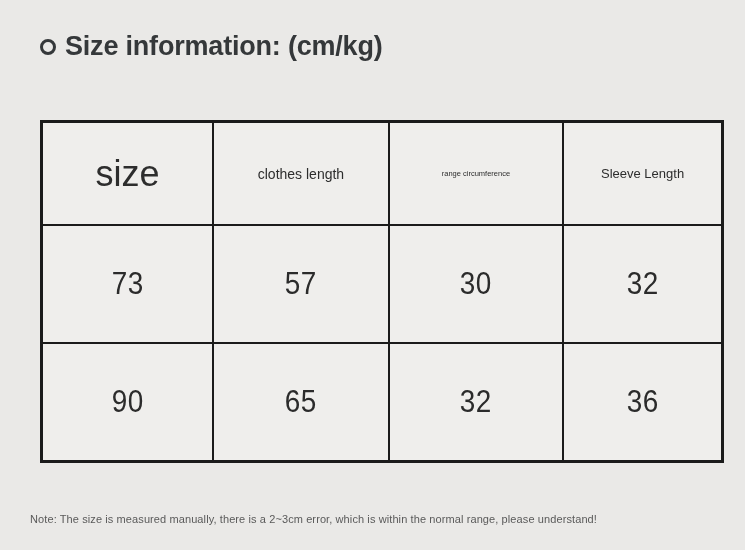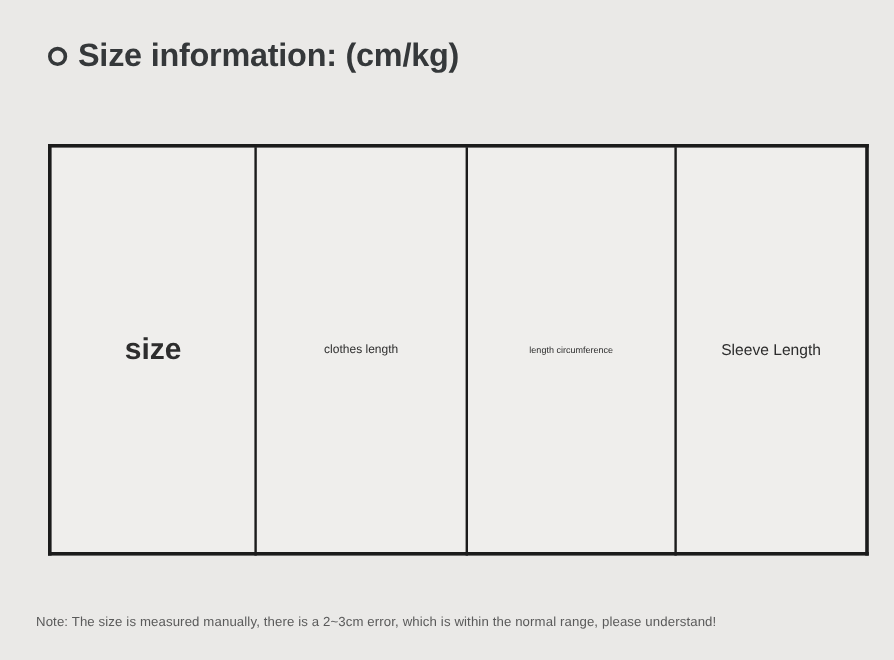--- a/index.html
+++ b/index.html
@@ -68,26 +68,26 @@
   table.size-table {
     border: 3px solid #1b1b1b;
   }
   tr.header-row {
     height: 51px;
   }
   tr.body-row {
     height: 58px;
   }
   th.hdr-size {
-    font-size: 25px;
-    font-weight: 700;
+    font-size: 36px;
+    font-weight: 400;
     color: #2b2b2b;
   }
   th.hdr-clothes {
-    font-size: 10px;
+    font-size: 14px;
     font-weight: 400;
     color: #3a3a3a;
   }
   th.hdr-chest {
     font-size: 7.5px;
     font-weight: 400;
     color: #4a4a4a;
   }
   th.hdr-sleeve {
     font-size: 13px;
@@ -134,26 +134,38 @@
     <colgroup>
       <col class="c1">
         <col class="c2">
         <col class="c3">
         <col class="c4">
     </colgroup>
     <tbody>
       <tr class="header-row">
         <th class="hdr-size">size</th>
         <th class="hdr-clothes">clothes length</th>
-        <th class="hdr-chest">length circumference</th>
+        <th class="hdr-chest">range circumference</th>
         <th class="hdr-sleeve">Sleeve Length</th>
       </tr>
 
 
 
+      <tr class="body-row">
+        <td><span class="num">73</span></td>
+        <td><span class="num">57</span></td>
+        <td><span class="num">30</span></td>
+        <td><span class="num">32</span></td>
+      </tr>
 
 
+      <tr class="body-row">
+        <td><span class="num">90</span></td>
+        <td><span class="num">65</span></td>
+        <td><span class="num">32</span></td>
+        <td><span class="num">36</span></td>
+      </tr>
     </tbody>
   </table>
 
   <div class="note">Note: The size is measured manually, there is a 2~3cm error, which is within the normal range, please understand!</div>
 
 </div>
 
 </body></html>

